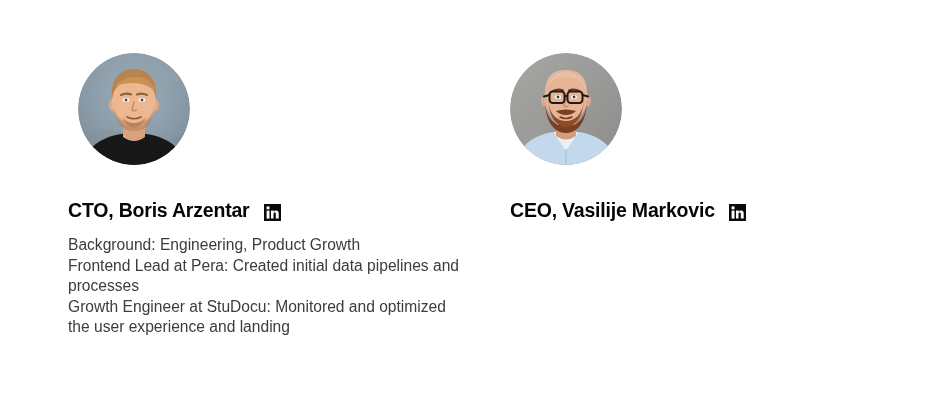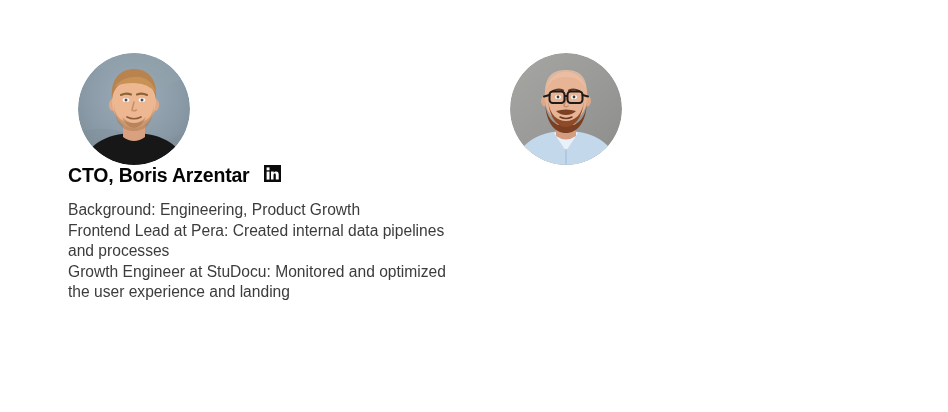--- a/index.html
+++ b/index.html
@@ -38,21 +38,22 @@
     position: relative;
     margin-left: 10px;
   }
   .profile-card.right .avatar { margin-left: 0; }
 
   .avatar svg { display: block; width: 112px; height: 112px; }
 
   
   .name-row {
     display: flex;
-    align-items: flex-start;
+    align-items: flex-end;
+    margin-top: 35px;
     margin-left: 0;
   }
   .name-title {
     font-size: 19.5px;
     font-weight: bold;
     color: #050505;
     letter-spacing: -0.2px;
     line-height: 1.1;
     white-space: nowrap;
   }
@@ -134,21 +135,21 @@
         <svg width="17" height="17" viewBox="0 0 17 17" xmlns="http://www.w3.org/2000/svg">
           <rect x="0" y="0" width="17" height="17" fill="#0a0a0a"></rect>
           <rect x="2.6" y="2.4" width="2.9" height="2.9" fill="#ffffff"></rect>
           <rect x="2.6" y="6.6" width="2.9" height="8" fill="#ffffff"></rect>
           <path d="M7 6.6 h2.7 v1.1 c0.55-0.9 1.5-1.3 2.5-1.3 c1.7 0 2.5 1.05 2.5 3.1 v5.1 h-2.9 V10 c0-0.95-0.35-1.45-1.1-1.45 c-0.8 0-1.2 0.55-1.2 1.55 v4.5 H7 Z" fill="#ffffff"></path>
         </svg>
       </span>
     </div>
 
     <div class="bio">Background: Engineering, Product Growth
-Frontend Lead at Pera: Created internal data pipelines and processes
+Frontend Lead at Pera: Created initial data pipelines and processes
 Growth Engineer at StuDocu: Monitored and optimized the user experience and landing</div>
   </div>
 
   <div class="profile-card right">
 
     <div class="avatar">
       <svg viewBox="0 0 112 112" xmlns="http://www.w3.org/2000/svg">
         <defs>
           <linearGradient id="bgR" x1="0%" y1="0%" x2="100%" y2="100%">
             <stop offset="0%" stop-color="#a6a6a3"></stop>
@@ -195,16 +196,27 @@
             <rect x="39.5" y="38.5" width="15" height="11.5" rx="3.2" fill="none" stroke="#1f1b18" stroke-width="2"></rect>
             <rect x="57.5" y="38.5" width="15" height="11.5" rx="3.2" fill="none" stroke="#1f1b18" stroke-width="2"></rect>
             <path d="M54.5 43 H57.5" stroke="#1f1b18" stroke-width="2"></path>
             <path d="M39.5 42 L34 43.5" stroke="#1f1b18" stroke-width="2" stroke-linecap="round"></path>
             <path d="M72.5 42 L78 43.5" stroke="#1f1b18" stroke-width="2" stroke-linecap="round"></path>
           </g>
         </g>
       </svg>
     </div>
 
+    <div class="name-row">
+      <span class="name-title">CEO, Vasilije Markovic</span>
+      <span class="linkedin-icon">
+        <svg width="17" height="17" viewBox="0 0 17 17" xmlns="http://www.w3.org/2000/svg">
+          <rect x="0" y="0" width="17" height="17" fill="#0a0a0a"></rect>
+          <rect x="2.6" y="2.4" width="2.9" height="2.9" fill="#ffffff"></rect>
+          <rect x="2.6" y="6.6" width="2.9" height="8" fill="#ffffff"></rect>
+          <path d="M7 6.6 h2.7 v1.1 c0.55-0.9 1.5-1.3 2.5-1.3 c1.7 0 2.5 1.05 2.5 3.1 v5.1 h-2.9 V10 c0-0.95-0.35-1.45-1.1-1.45 c-0.8 0-1.2 0.55-1.2 1.55 v4.5 H7 Z" fill="#ffffff"></path>
+        </svg>
+      </span>
+    </div>
 
   </div>
 
 </div>
 
 </body></html>

